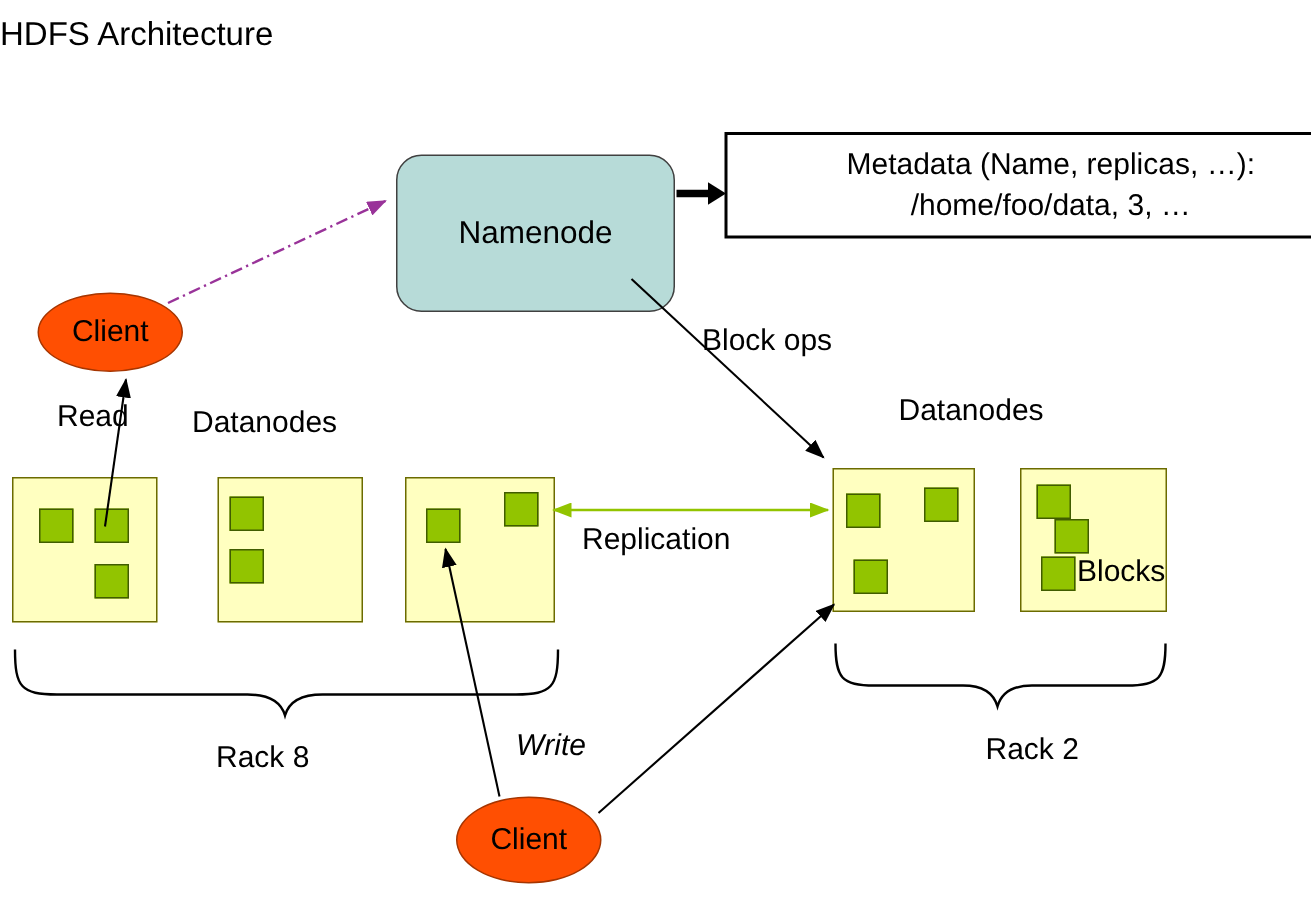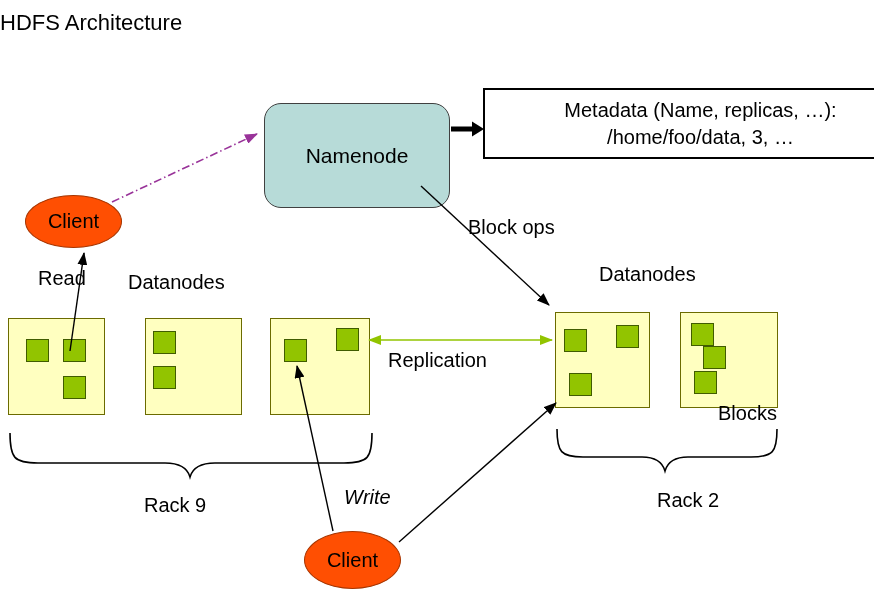--- a/index.html
+++ b/index.html
@@ -9,21 +9,21 @@
 
   .title { position:absolute; left:0; top:10px; width:100%; font-size:22px; }
 
   .label { position:absolute; font-size:20px; white-space:nowrap; }
   .l-metaops   { left:84px;  top:145px; }
   .l-read      { left:38px;  top:267px; }
   .l-dn-left   { left:128px; top:271px; }
   .l-blockops  { left:428px; top:216px;margin-left:40px; }
   .l-dn-right  { left:599px; top:263px; }
   .l-replication { left:388px; top:349px;text-align:right; }
-  .l-blocks    { left:718px; top:370px;margin-top:32px; }
+  .l-blocks    { left:718px; top:370px; }
   .l-write     { left:344px; top:486px;font-style:italic; }
   .l-rack1     { left:144px; top:494px; }
   .l-rack2     { left:618px; top:489px;margin-left:39px; }
 
   .namenode { position:absolute; left:264px; top:103px; width:186px; height:105px;
     background:var(--namenode-fill,#b7dbd8); border:1.5px solid var(--namenode-border,#404040);
     border-radius:17px; display:flex; align-items:center; justify-content:center; font-size:21px; }
 
   .metadata-note { position:absolute; left:483px; top:88px; width:435px; height:71px;
     background:#fff; border:2px solid #000; font-size:20px; text-align:center;
@@ -76,21 +76,21 @@
 
   <div class="ellipse" id="client-left">Client</div>
   <div class="ellipse" id="client-bottom">Client</div>
 
   <div class="label l-read">Read</div>
   <div class="label l-dn-left">Datanodes</div>
   <div class="label l-blockops">Block ops</div>
   <div class="label l-dn-right">Datanodes</div>
   <div class="label l-replication">Replication</div>
   <div class="label l-write">Write</div>
-  <div class="label l-rack1">Rack 9</div>
+  <div class="label l-rack1">Rack 8</div>
   <div class="label l-rack2">Rack 2</div>
 
   <div class="datanode" id="dn1">
     <div class="block b1"></div>
     <div class="block b2"></div>
     <div class="block b3"></div>
   </div>
   <div class="datanode" id="dn2">
     <div class="block b1"></div>
     <div class="block b2"></div>

